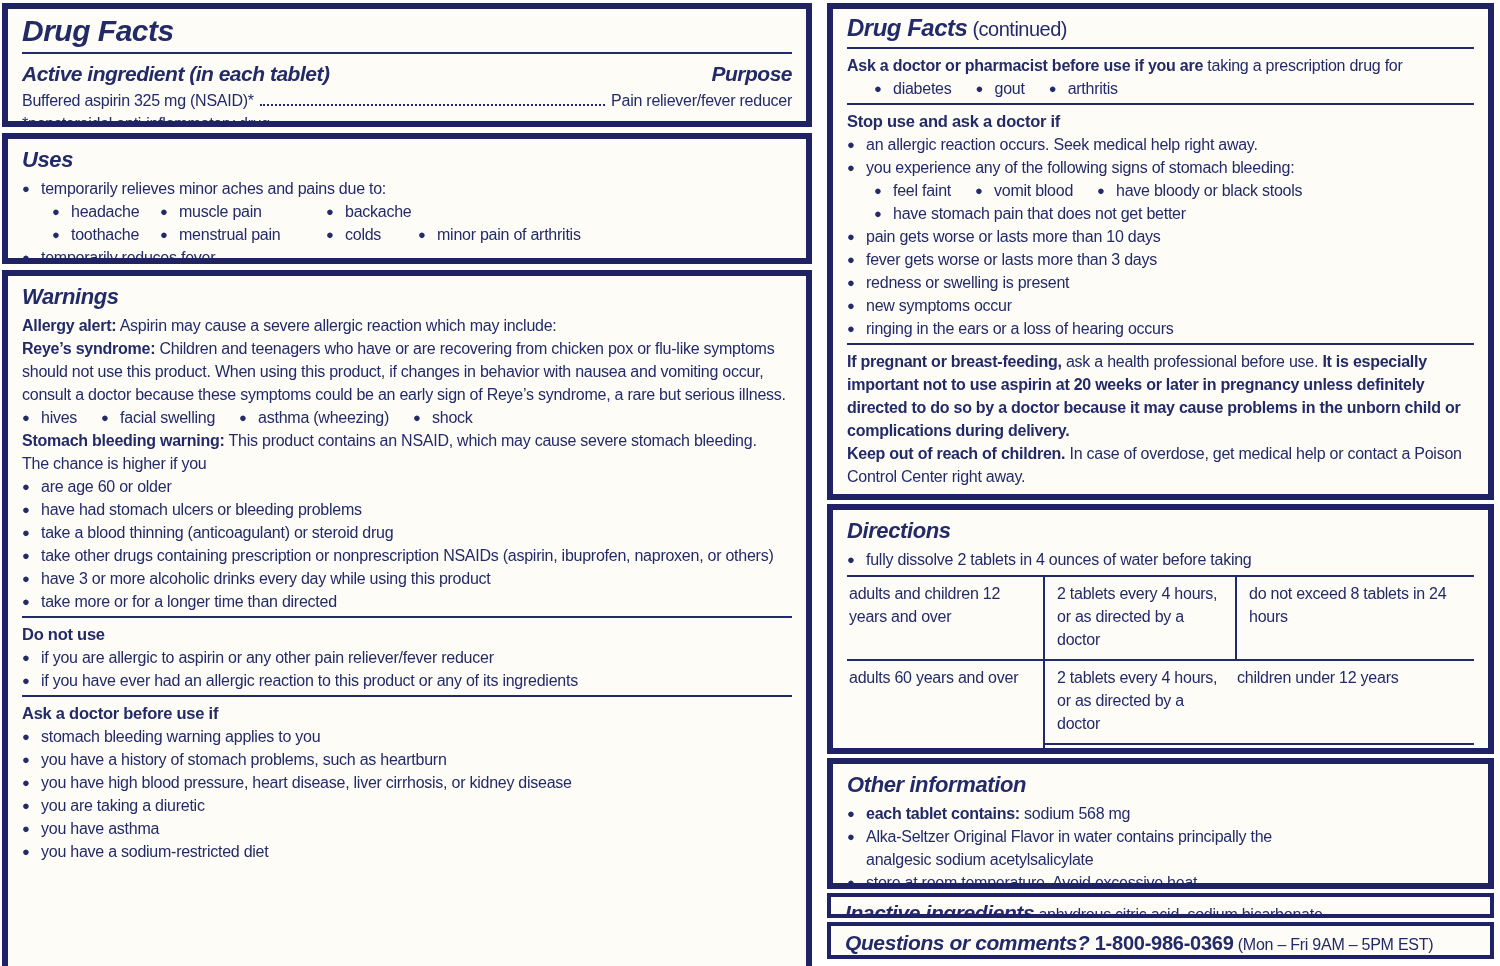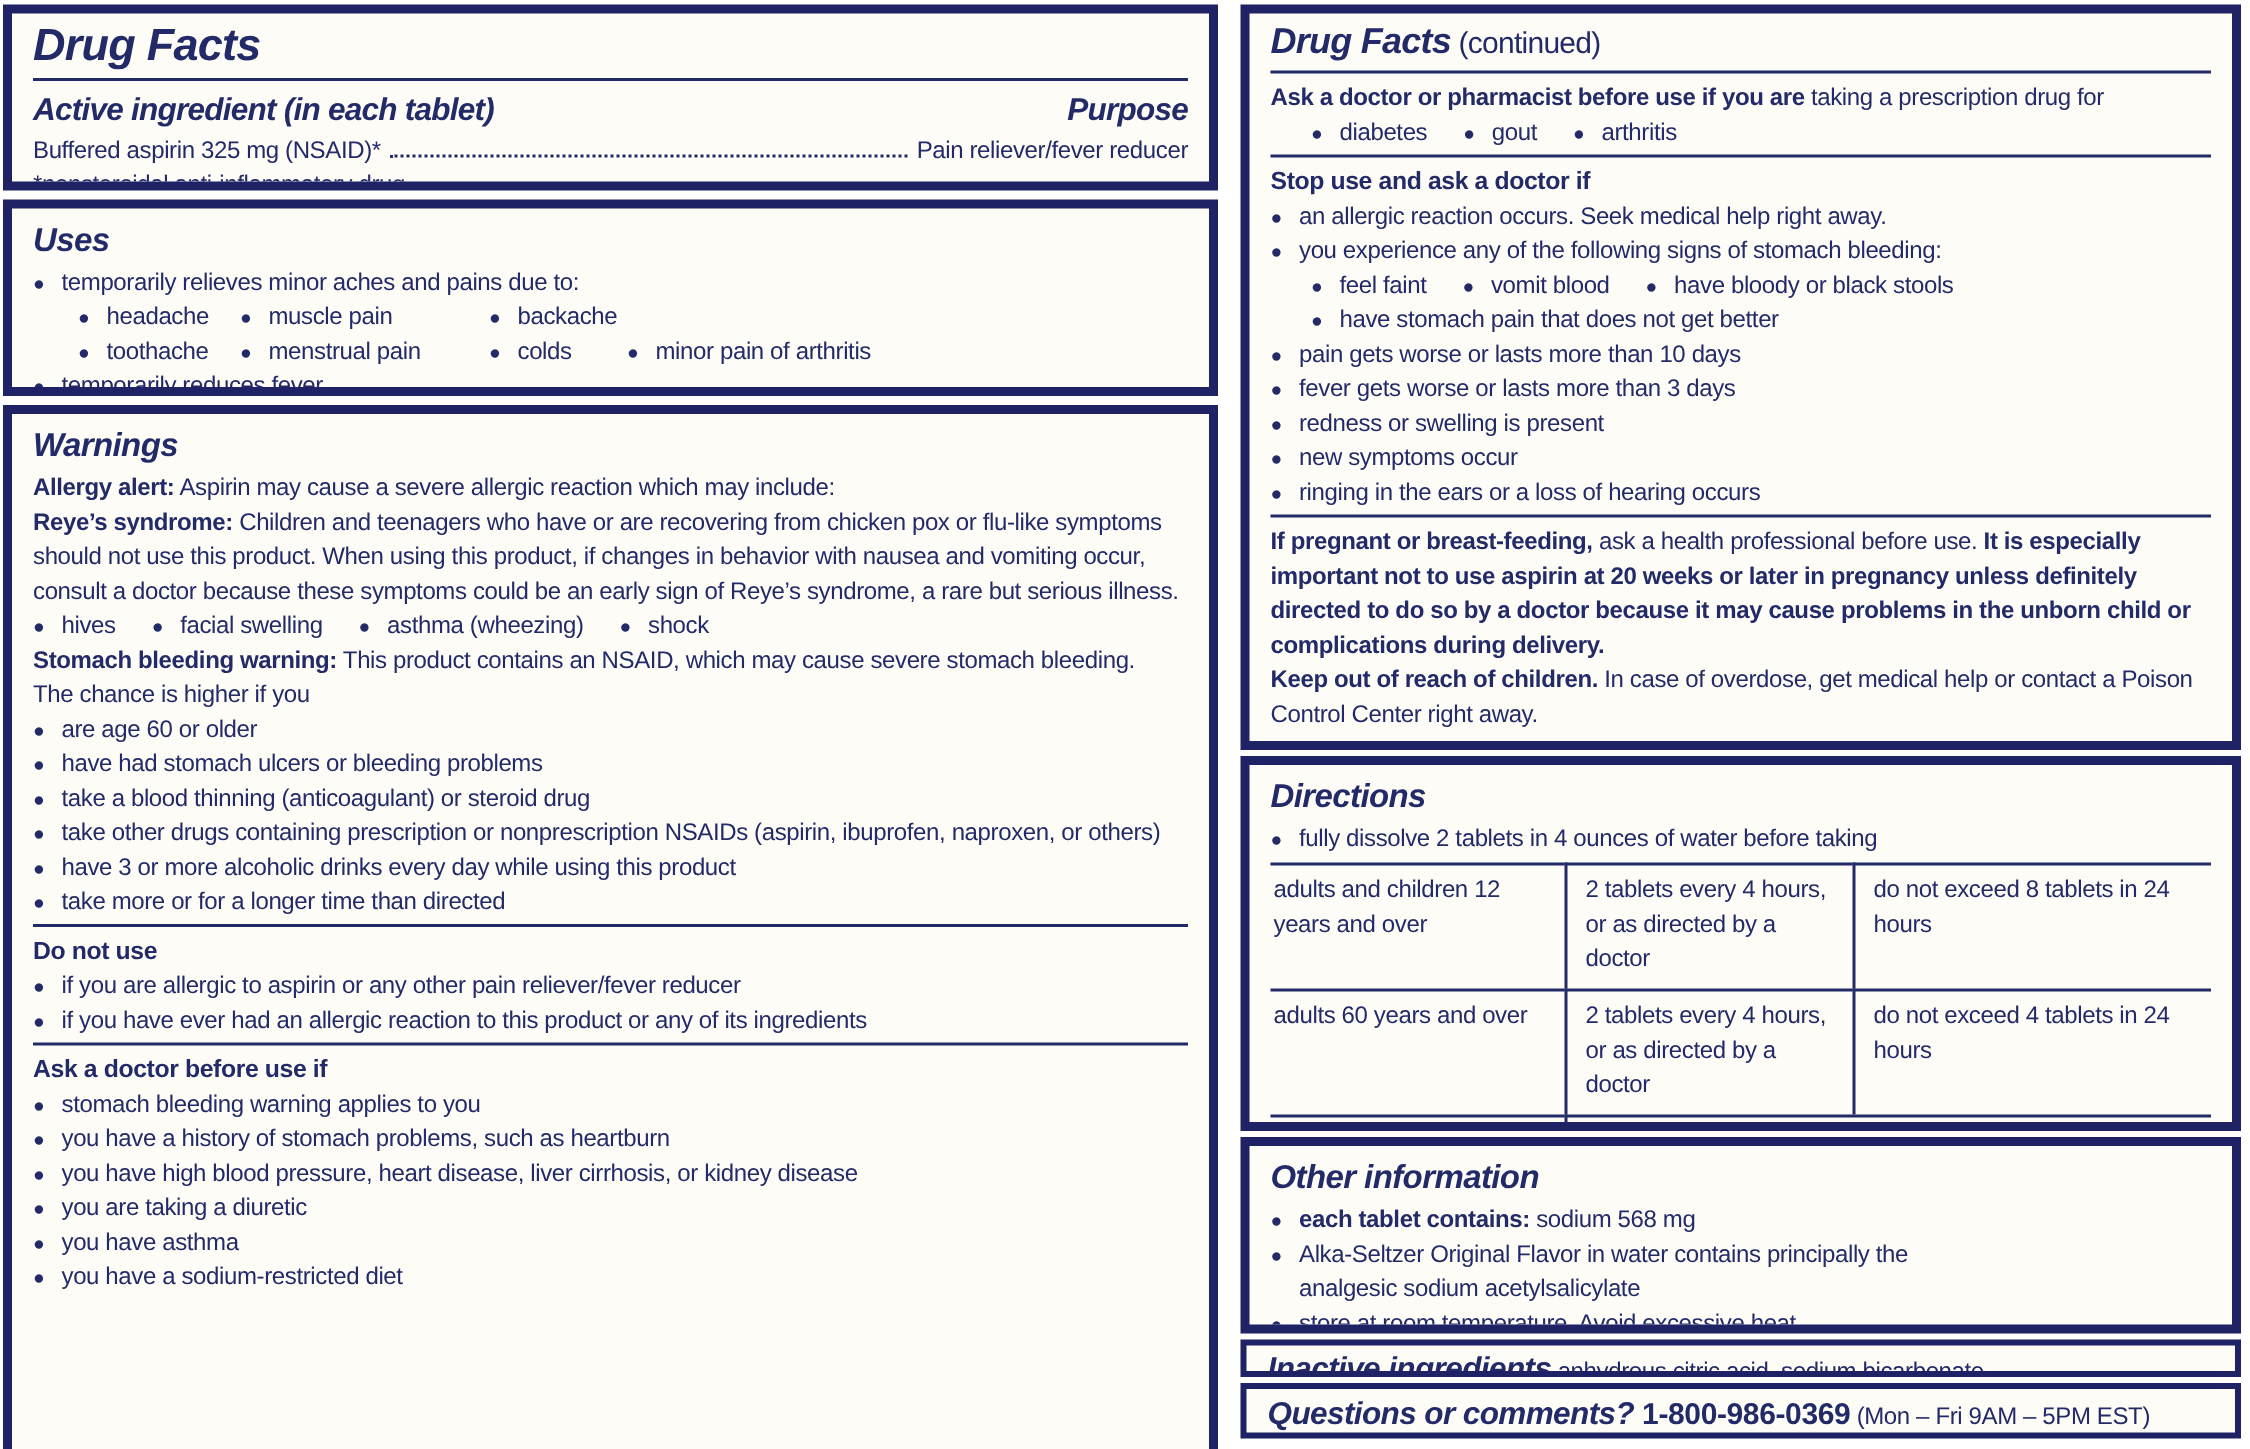--- a/index.html
+++ b/index.html
@@ -178,21 +178,20 @@
 
     <div class="box" id="box-dir">
       <div class="h2">Directions</div>
       <div class="bli">fully dissolve 2 tablets in 4 ounces of water before taking</div>
       <div class="dir-table">
         <div class="cell c1">adults and children 12 years and over</div>
         <div class="cell c2">2 tablets every 4 hours, or as directed by a doctor</div>
         <div class="cell c3">do not exceed 8 tablets in 24 hours</div>
         <div class="cell c1">adults 60 years and over</div>
         <div class="cell c2">2 tablets every 4 hours, or as directed by a doctor</div>
-        <div class="cell c3">do not exceed 4 tablets in 24 hours</div>
         <div class="cell c1 last">children under 12 years</div>
         <div class="cell c2 last span2">consult a doctor</div>
       </div>
     </div>
 
     <div class="box" id="box-other">
       <div class="h2">Other information</div>
       <div class="bli"><b>each tablet contains:</b><span> sodium 568 mg</span></div>
       <div class="bli" style="max-width:470px;">Alka-Seltzer Original Flavor in water contains principally the analgesic sodium acetylsalicylate</div>
       <div class="bli">store at room temperature. Avoid excessive heat.</div>

